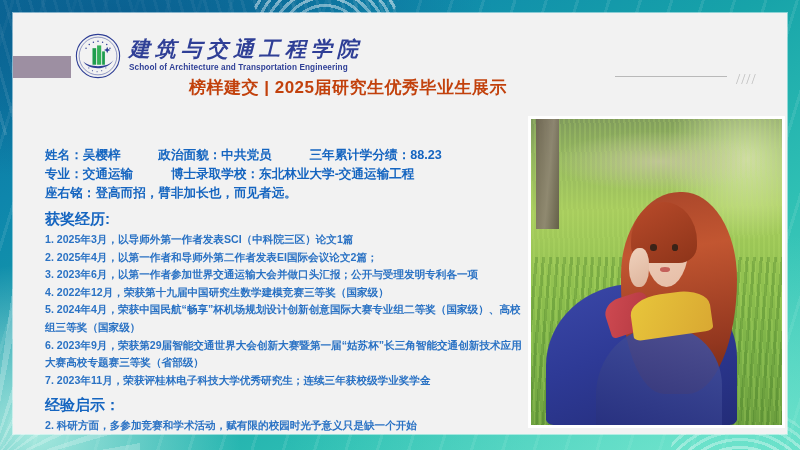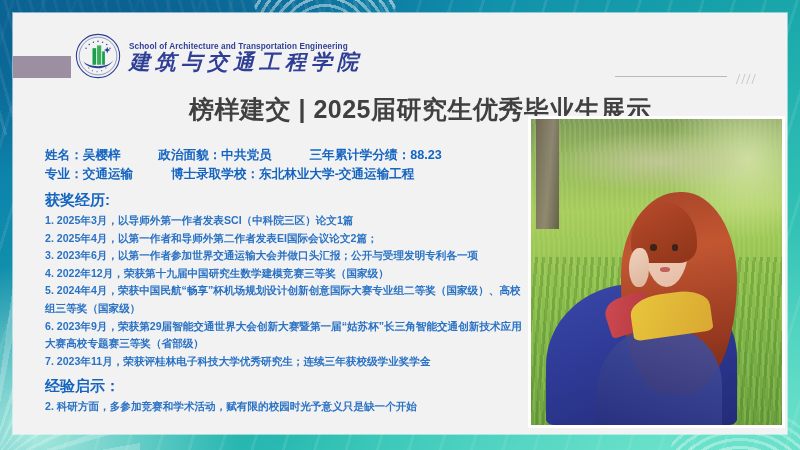--- a/index.html
+++ b/index.html
@@ -104,22 +104,22 @@
     background:#b9b9b9;
   }
   #slashes {
     position:absolute; left:723px; top:58px;
     font-size:15px; color:#bdbdbd; letter-spacing:1px;
     font-family:"Liberation Serif",serif;
   }
 
   
   #title {
-    position:absolute; left:176px; top:80px;
-    font-size:25px; font-weight:700; color:#404040;
+    position:absolute; left:176px; top:63px;
+    font-size:17px; font-weight:700; color:#c2410c;
     letter-spacing:.5px; white-space:nowrap;
   }
 
   
   #body-col {
     position:absolute; left:32px; top:112px; width:480px;
     color:#2a72c4;
     margin-top:21px;
   }
   .info-line {
@@ -266,37 +266,38 @@
             <circle cx="58" cy="82" r="1.3"></circle>
           <circle cx="67" cy="76" r="1.3"></circle>
         </g>
         <rect x="38" y="33" width="8" height="36" fill="#1f9d4e"></rect>
         <rect x="48" y="27" width="9" height="42" fill="#34b058"></rect>
         <rect x="59" y="40" width="6" height="29" fill="#1f9d4e"></rect>
         <path d="M18 62 C30 82 72 82 84 58 C74 76 32 76 18 62 Z" fill="#2f3f96"></path>
         <path d="M70 30 l2 5 5 2 -5 2 -2 5 -2-5 -5-2 5-2 z" fill="#2f3f96"></path>
       </svg>
       <div id="logo-text">
+        <div id="logo-cn">建筑与交通工程学院</div>
         <div id="logo-en">School of Architecture and Transportation Engineering</div>
-        <div id="logo-cn">建筑与交通工程学院</div>
       </div>
     </div>
 
     <div id="head-rule"></div>
     <div id="slashes">////</div>
   </div>
 
   <div id="mauve-bar"></div>
 
   <div id="title">榜样建交 | 2025届研究生优秀毕业生展示</div>
 
   <div id="body-col">
 
     <div class="info-line">姓名：吴樱梓　　　政治面貌：中共党员　　　三年累计学分绩：88.23</div>
     <div class="info-line">专业：交通运输　　　博士录取学校：东北林业大学-交通运输工程</div>
+    <div class="info-line">座右铭：登高而招，臂非加长也，而见者远。</div>
 
     <div class="sec-head">获奖经历:</div>
     <div class="item">1. 2025年3月，以导师外第一作者发表SCI（中科院三区）论文1篇</div>
     <div class="item">2. 2025年4月，以第一作者和导师外第二作者发表EI国际会议论文2篇；</div>
     <div class="item">3. 2023年6月，以第一作者参加世界交通运输大会并做口头汇报；公开与受理发明专利各一项</div>
     <div class="item">4. 2022年12月，荣获第十九届中国研究生数学建模竞赛三等奖（国家级）</div>
     <div class="item wrapline">5. 2024年4月，荣获中国民航“畅享”杯机场规划设计创新创意国际大赛专业组二等奖（国家级）、高校组三等奖（国家级）</div>
     <div class="item wrapline">6. 2023年9月，荣获第29届智能交通世界大会创新大赛暨第一届“姑苏杯”长三角智能交通创新技术应用大赛高校专题赛三等奖（省部级）</div>
     <div class="item">7. 2023年11月，荣获评桂林电子科技大学优秀研究生；连续三年获校级学业奖学金</div>
 

